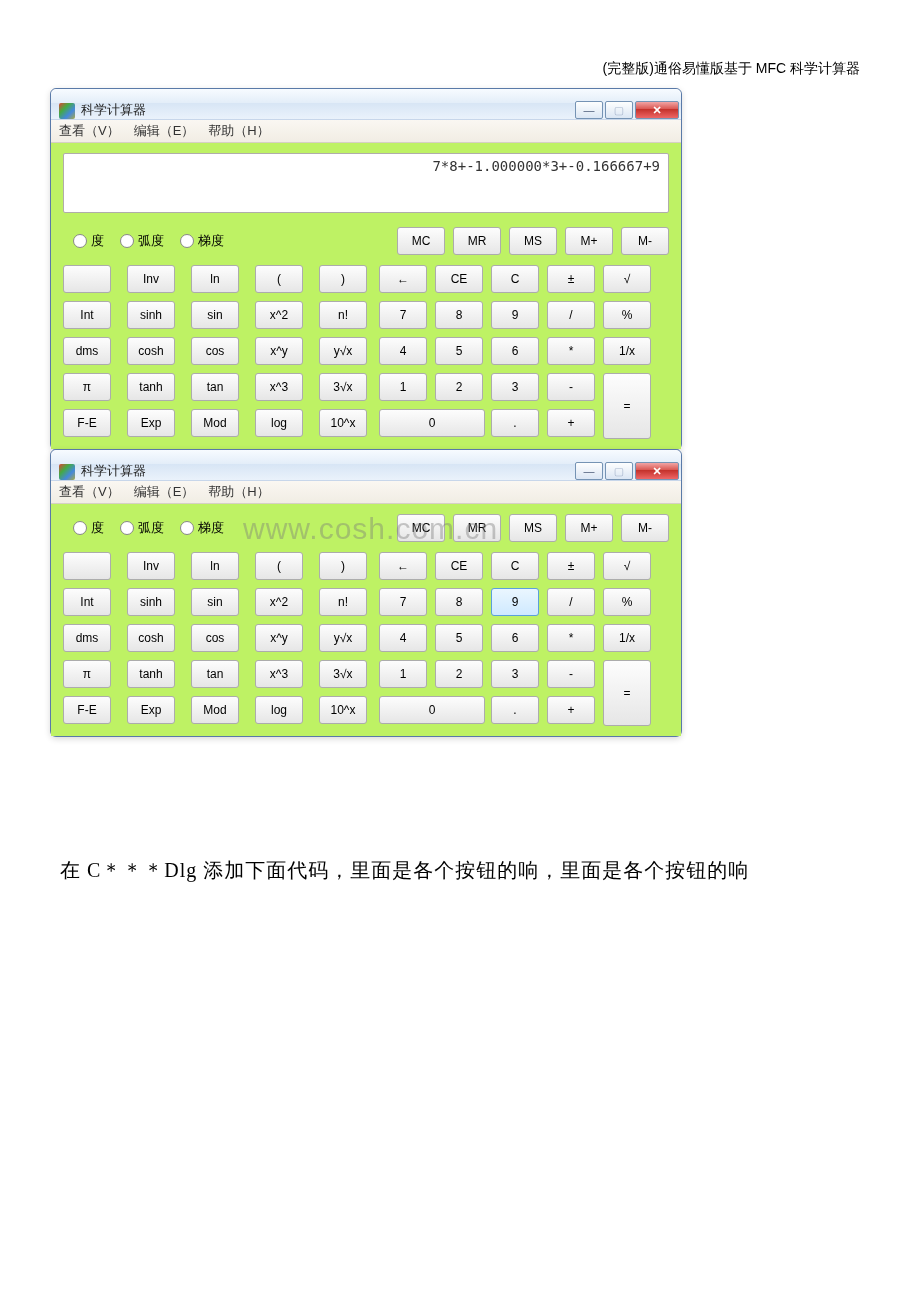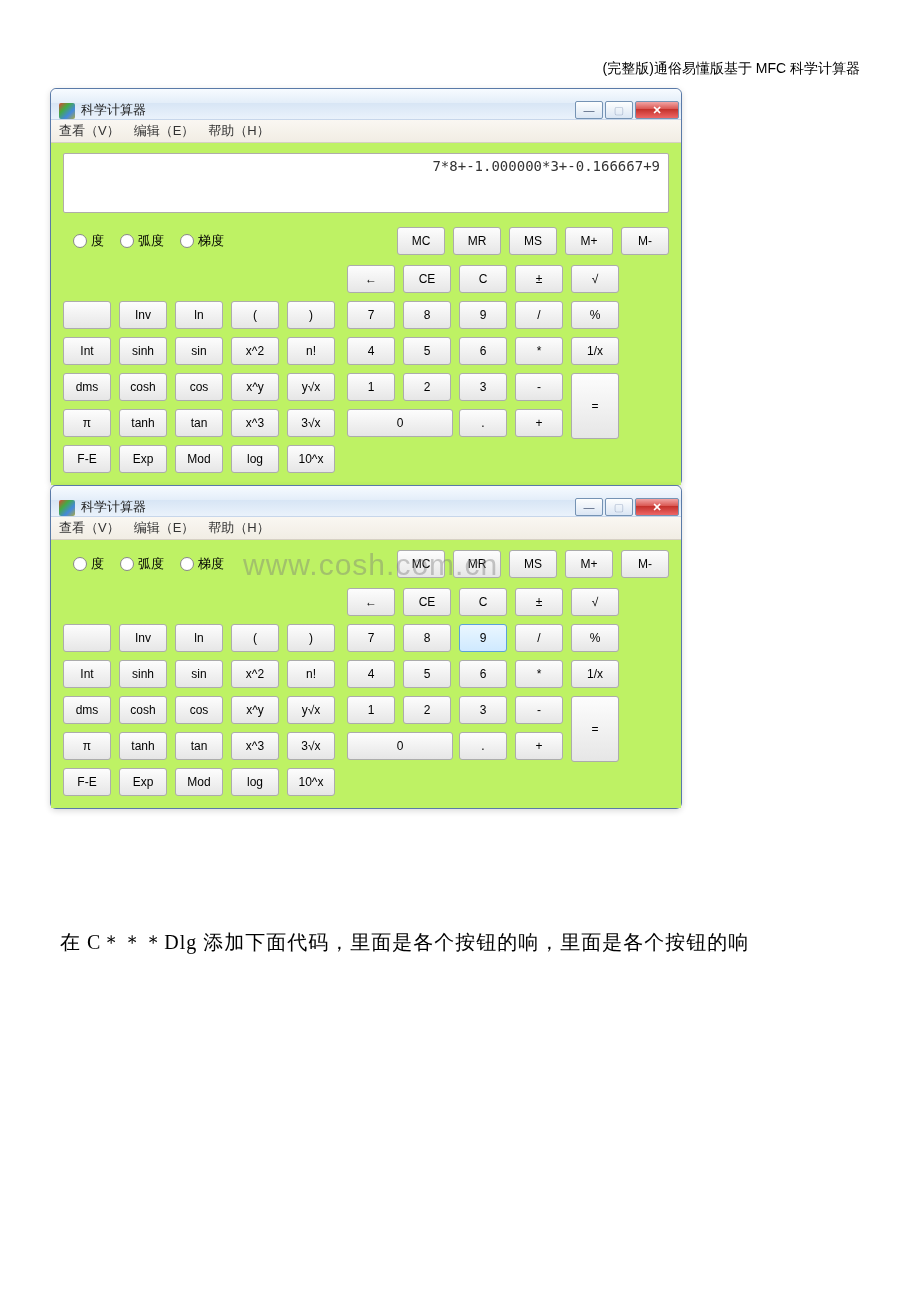--- a/index.html
+++ b/index.html
@@ -136,22 +136,21 @@
   .kb-right {
     display: grid;
     grid-template-columns: repeat(5, 48px);
     grid-template-rows: repeat(5, 28px);
     gap: 8px 8px;
   }
   .kb-left {
     display: grid;
     grid-template-columns: repeat(5, 48px);
     grid-template-rows: repeat(5, 28px);
-    gap: 8px 8px;
-    margin-top: 36px;
+    gap: 8px 16px;
   }
   .equals-container {
     grid-column: 5;
     grid-row: 4 / span 2;
   }
   .zero-container {
     grid-column: 1 / span 2;
   }
   .watermark {
     position: relative;

